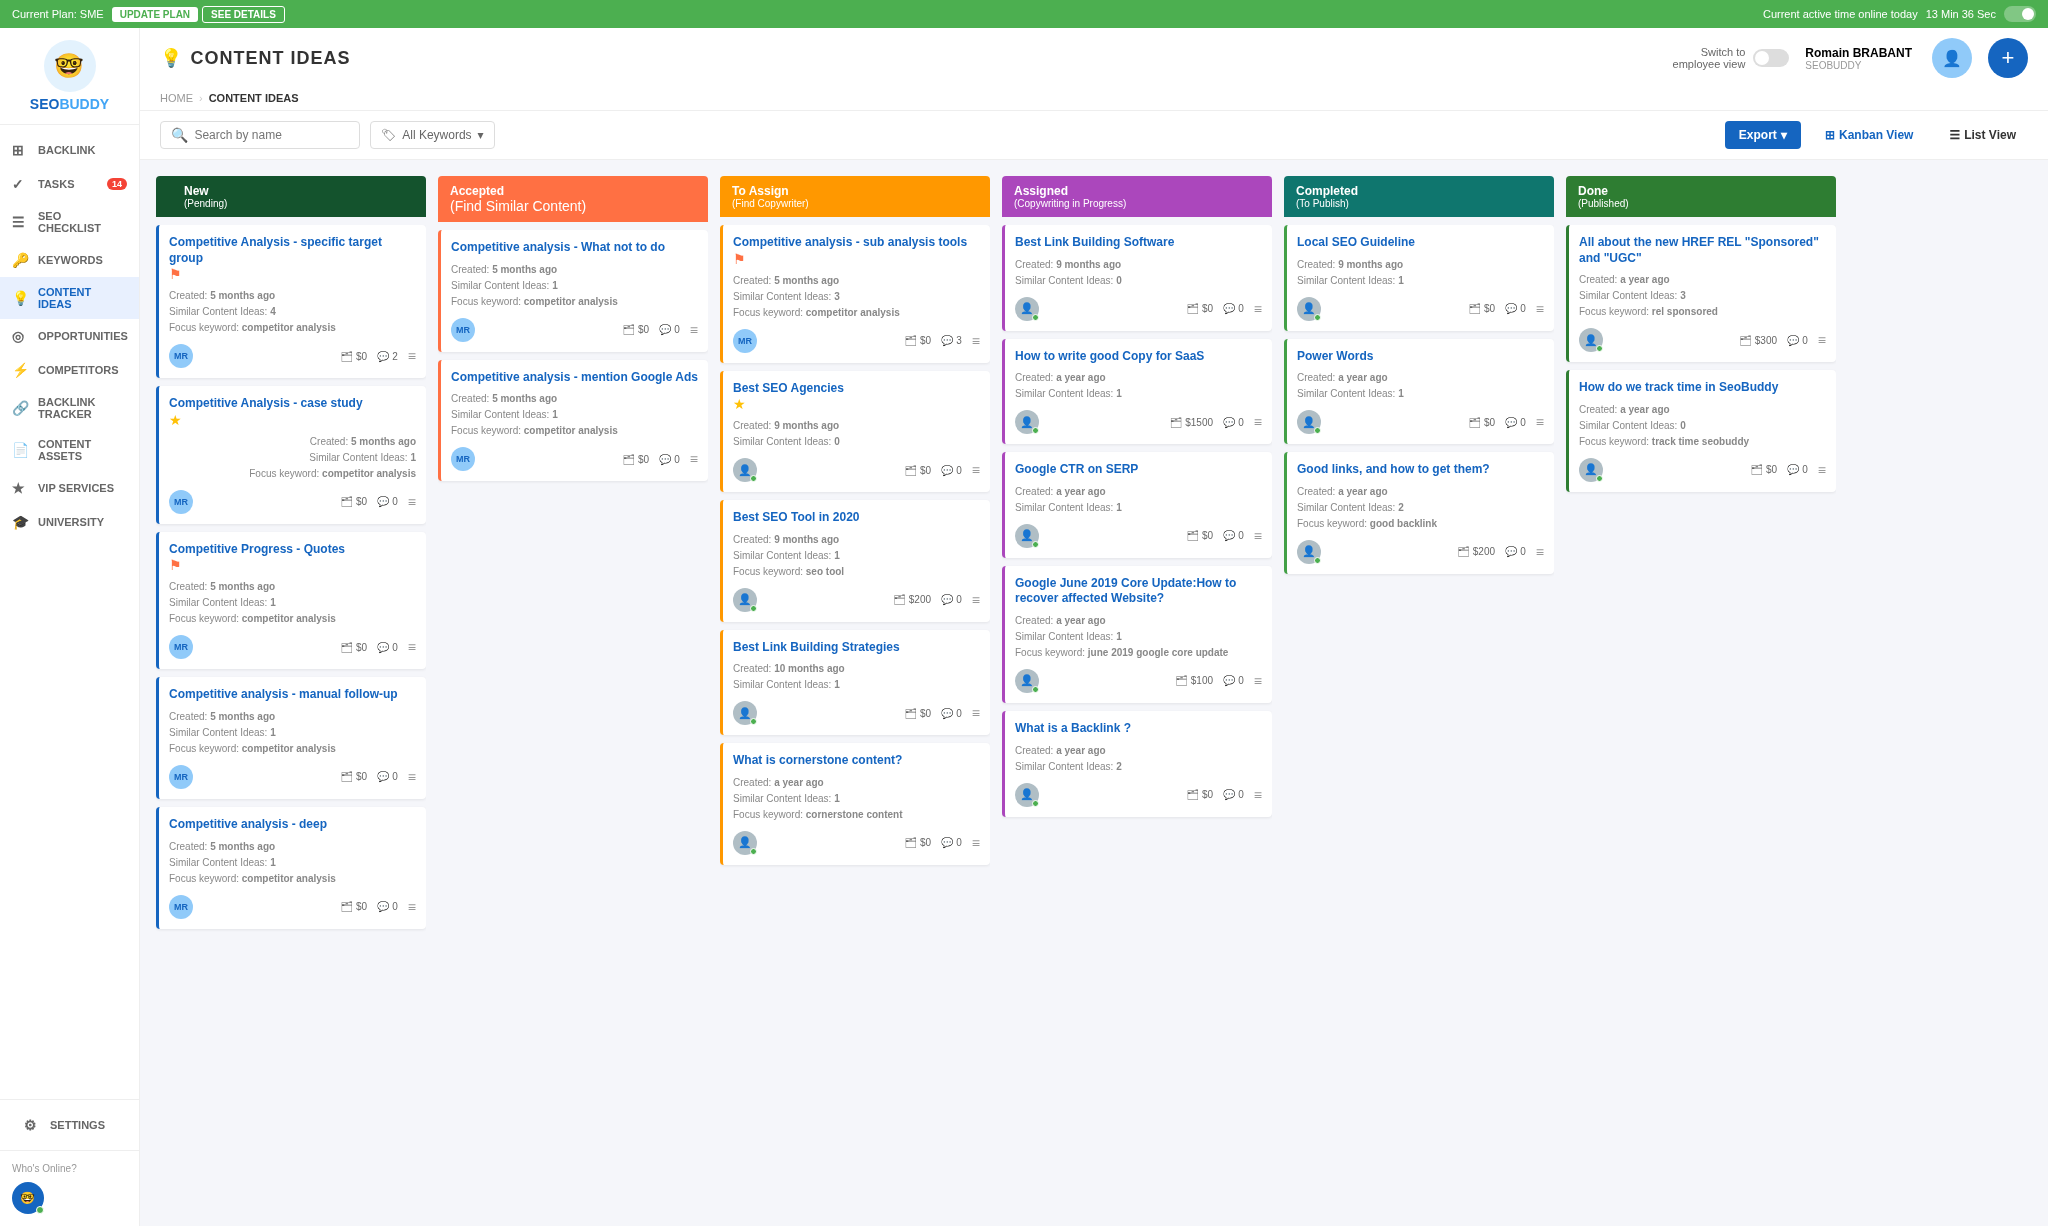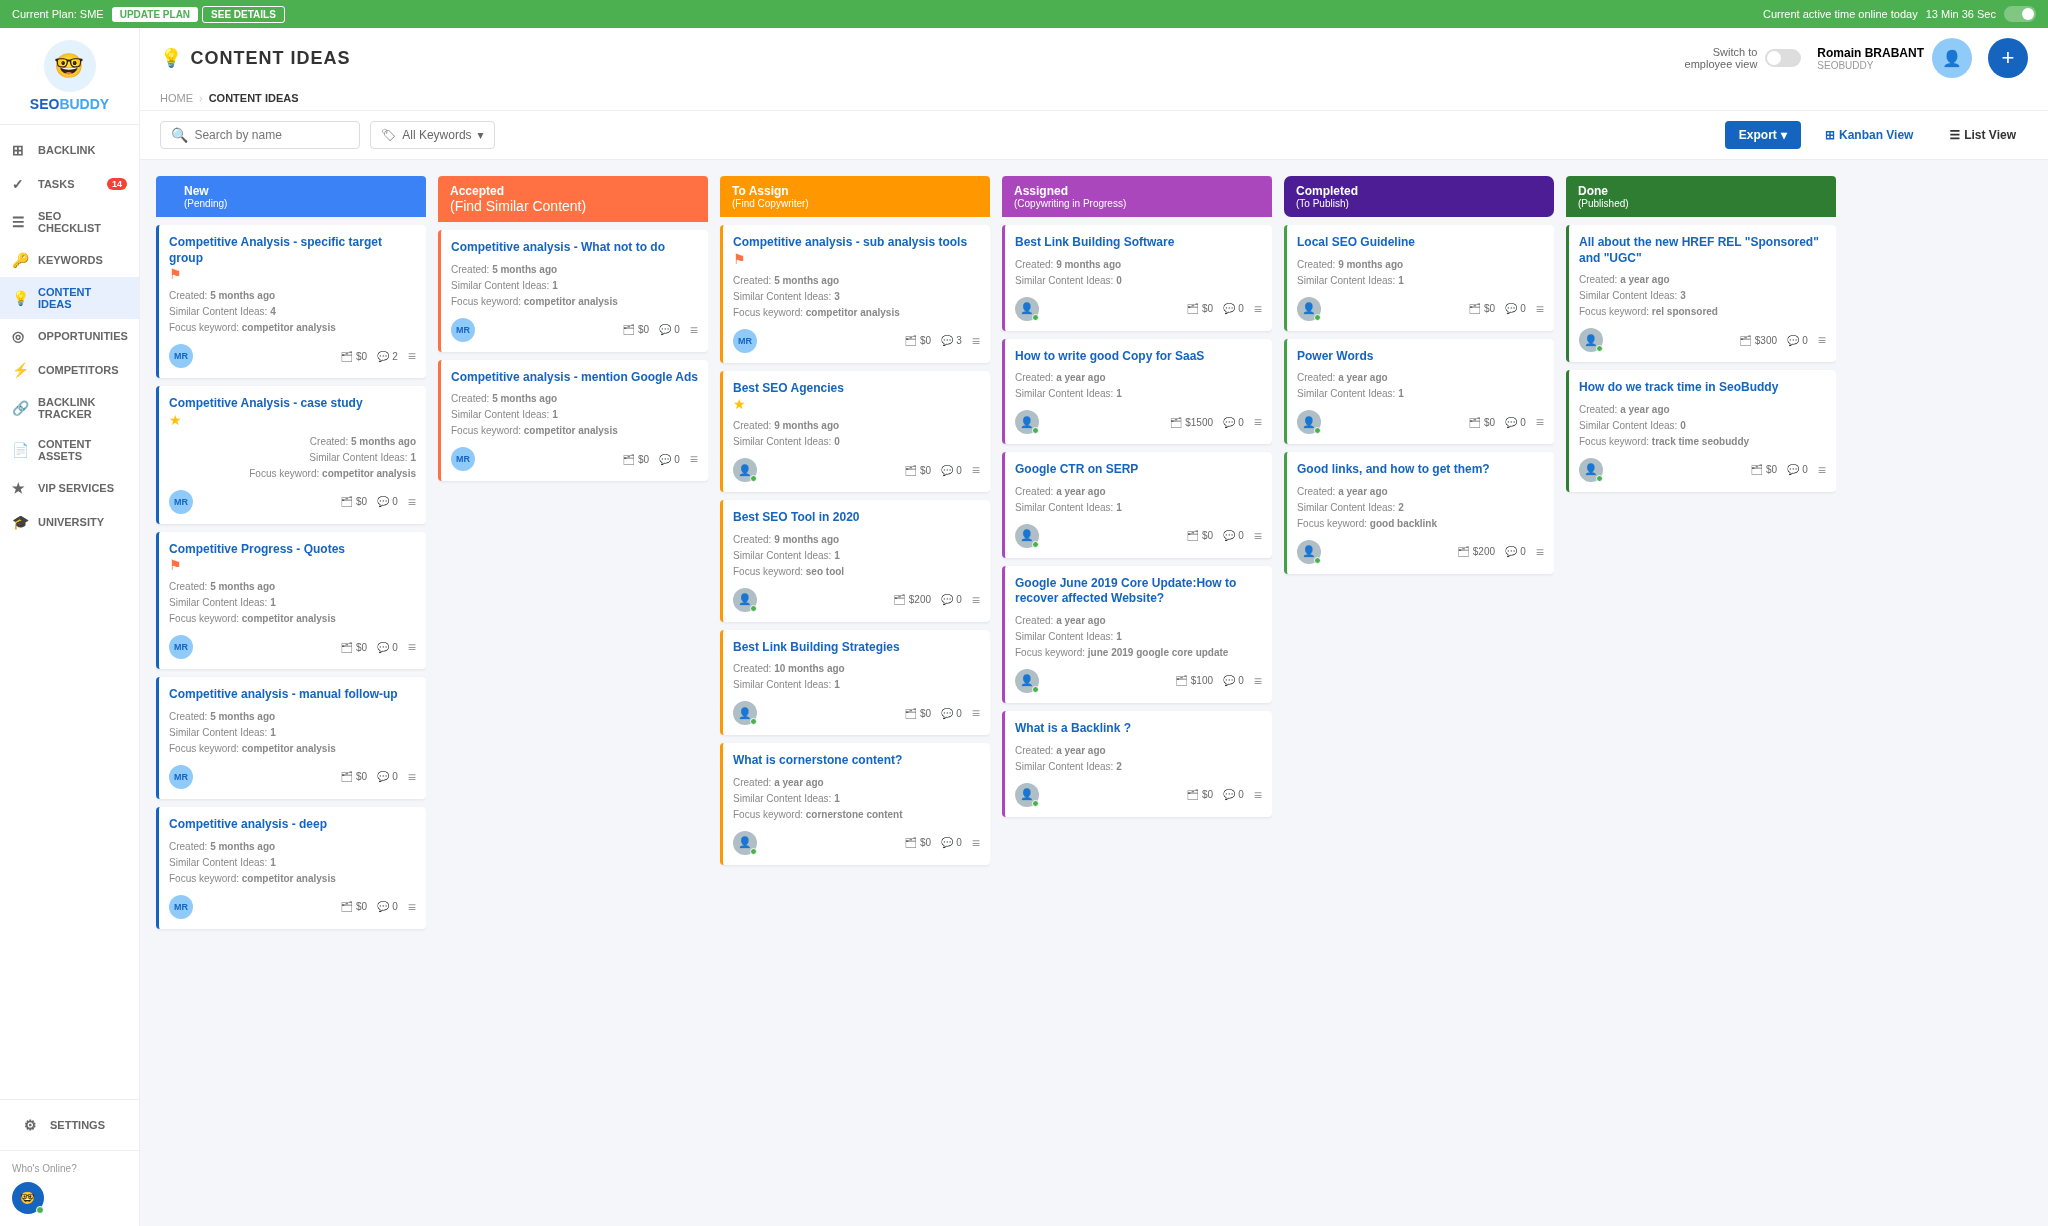--- a/index.html
+++ b/index.html
@@ -208,21 +208,21 @@
       left: 2px;
       top: 2px;
       width: 14px;
       height: 14px;
       background: white;
       border-radius: 50%;
     }
     .user-info {
       display: flex;
       align-items: center;
-      gap: 8px;
+      gap: 20px;
     }
     .user-name { font-size: 12px; font-weight: 600; text-align: right; }
     .user-company { font-size: 10px; color: #999; }
     .user-avatar {
       width: 40px;
       height: 40px;
       border-radius: 50%;
       background: #90caf9;
       display: flex;
       align-items: center;
@@ -578,21 +578,21 @@
         </button>
         <button class="view-btn">
           <span>☰</span>
           <span>List View</span>
         </button>
       </div>
     </div>
 
     <div class="kanban-board" id="kanban-board">
     <div class="kanban-column">
-          <div class="column-header" style="background: #3b82f6; padding-left: 28px;">
+          <div class="column-header" style="background: #14532d; padding-left: 28px;">
             <div>New</div>
             <div style="font-weight:400;font-size:10px;">(Pending)</div>
           </div>
           <div class="column-body">
             <div class="card" style="border-left-color: rgb(21, 101, 192);">
       <div class="card-header">
         <div class="card-title">Competitive Analysis - specific target group</div>
         <span class="card-flag orange">⚑</span>
       </div>
       <div class="card-meta">
@@ -954,21 +954,21 @@
         <div class="card-stats">
           <span class="stat">🗂 $0</span>
           <span class="stat">💬 0</span>
           <span class="card-menu">≡</span>
         </div>
       </div>
     </div>
           </div>
         </div>
         <div class="kanban-column">
-          <div class="column-header" style="background: #4c1d95; border-radius: 7px;">
+          <div class="column-header" style="background: #0f766e;">
             <div>Completed</div>
             <div style="font-weight:400;font-size:10px;">(To Publish)</div>
           </div>
           <div class="column-body">
             <div class="card" style="border-left-color: rgb(67, 160, 71);">
       <div class="card-header">
         <div class="card-title">Local SEO Guideline</div>
 
       </div>
       <div class="card-meta">

